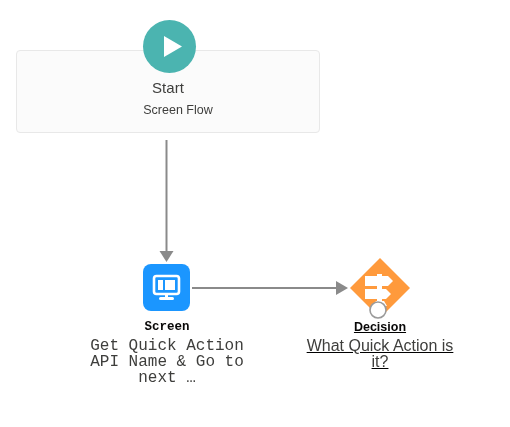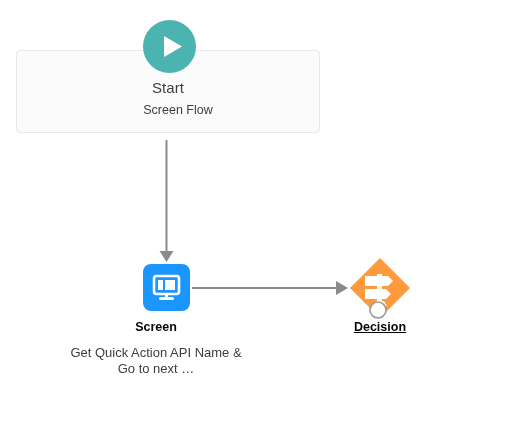--- a/index.html
+++ b/index.html
@@ -89,36 +89,37 @@
     top: 264px;
     width: 47px;
     height: 47px;
     border-radius: 8px;
     background: #1b96ff;
   }
   .screen-icon svg { display: block; }
 
   .screen-label {
     position: absolute;
-    left: 66px;
+    left: 77px;
     top: 320px;
     width: 180px;
     text-align: center;
+    font-family: Liberation Mono, monospace;
   }
   .node-title {
     display: block;
     font-size: 12.5px;
     font-weight: bold;
     color: #080707;
     line-height: 15px;
   }
   .node-desc {
     display: block;
-    margin-top: 10px;
-    font-size: 13px;
+    margin-top: 3px;
+    font-size: 16px;
     color: #3e3e3c;
     line-height: 16px;
   }
 
   
   .decision-diamond {
     position: absolute;
     left: 348px;
     top: 256px;
     width: 64px;
@@ -199,15 +200,16 @@
       <path d="M25 50 L39 50 L36 45 L28 45 Z" fill="#ffffff"></path>
     </svg>
   </div>
 
   <svg style="position:absolute;left:368px;top:300px;" width="20" height="20" viewBox="0 0 20 20">
     <circle cx="10" cy="10" r="8" fill="#ffffff" stroke="#9a9a9a" stroke-width="1.6"></circle>
   </svg>
 
   <div class="decision-label">
     <span class="node-title">Decision</span>
+    <span class="node-desc">What Quick Action is it?</span>
   </div>
 
 </div>
 
 </body></html>

